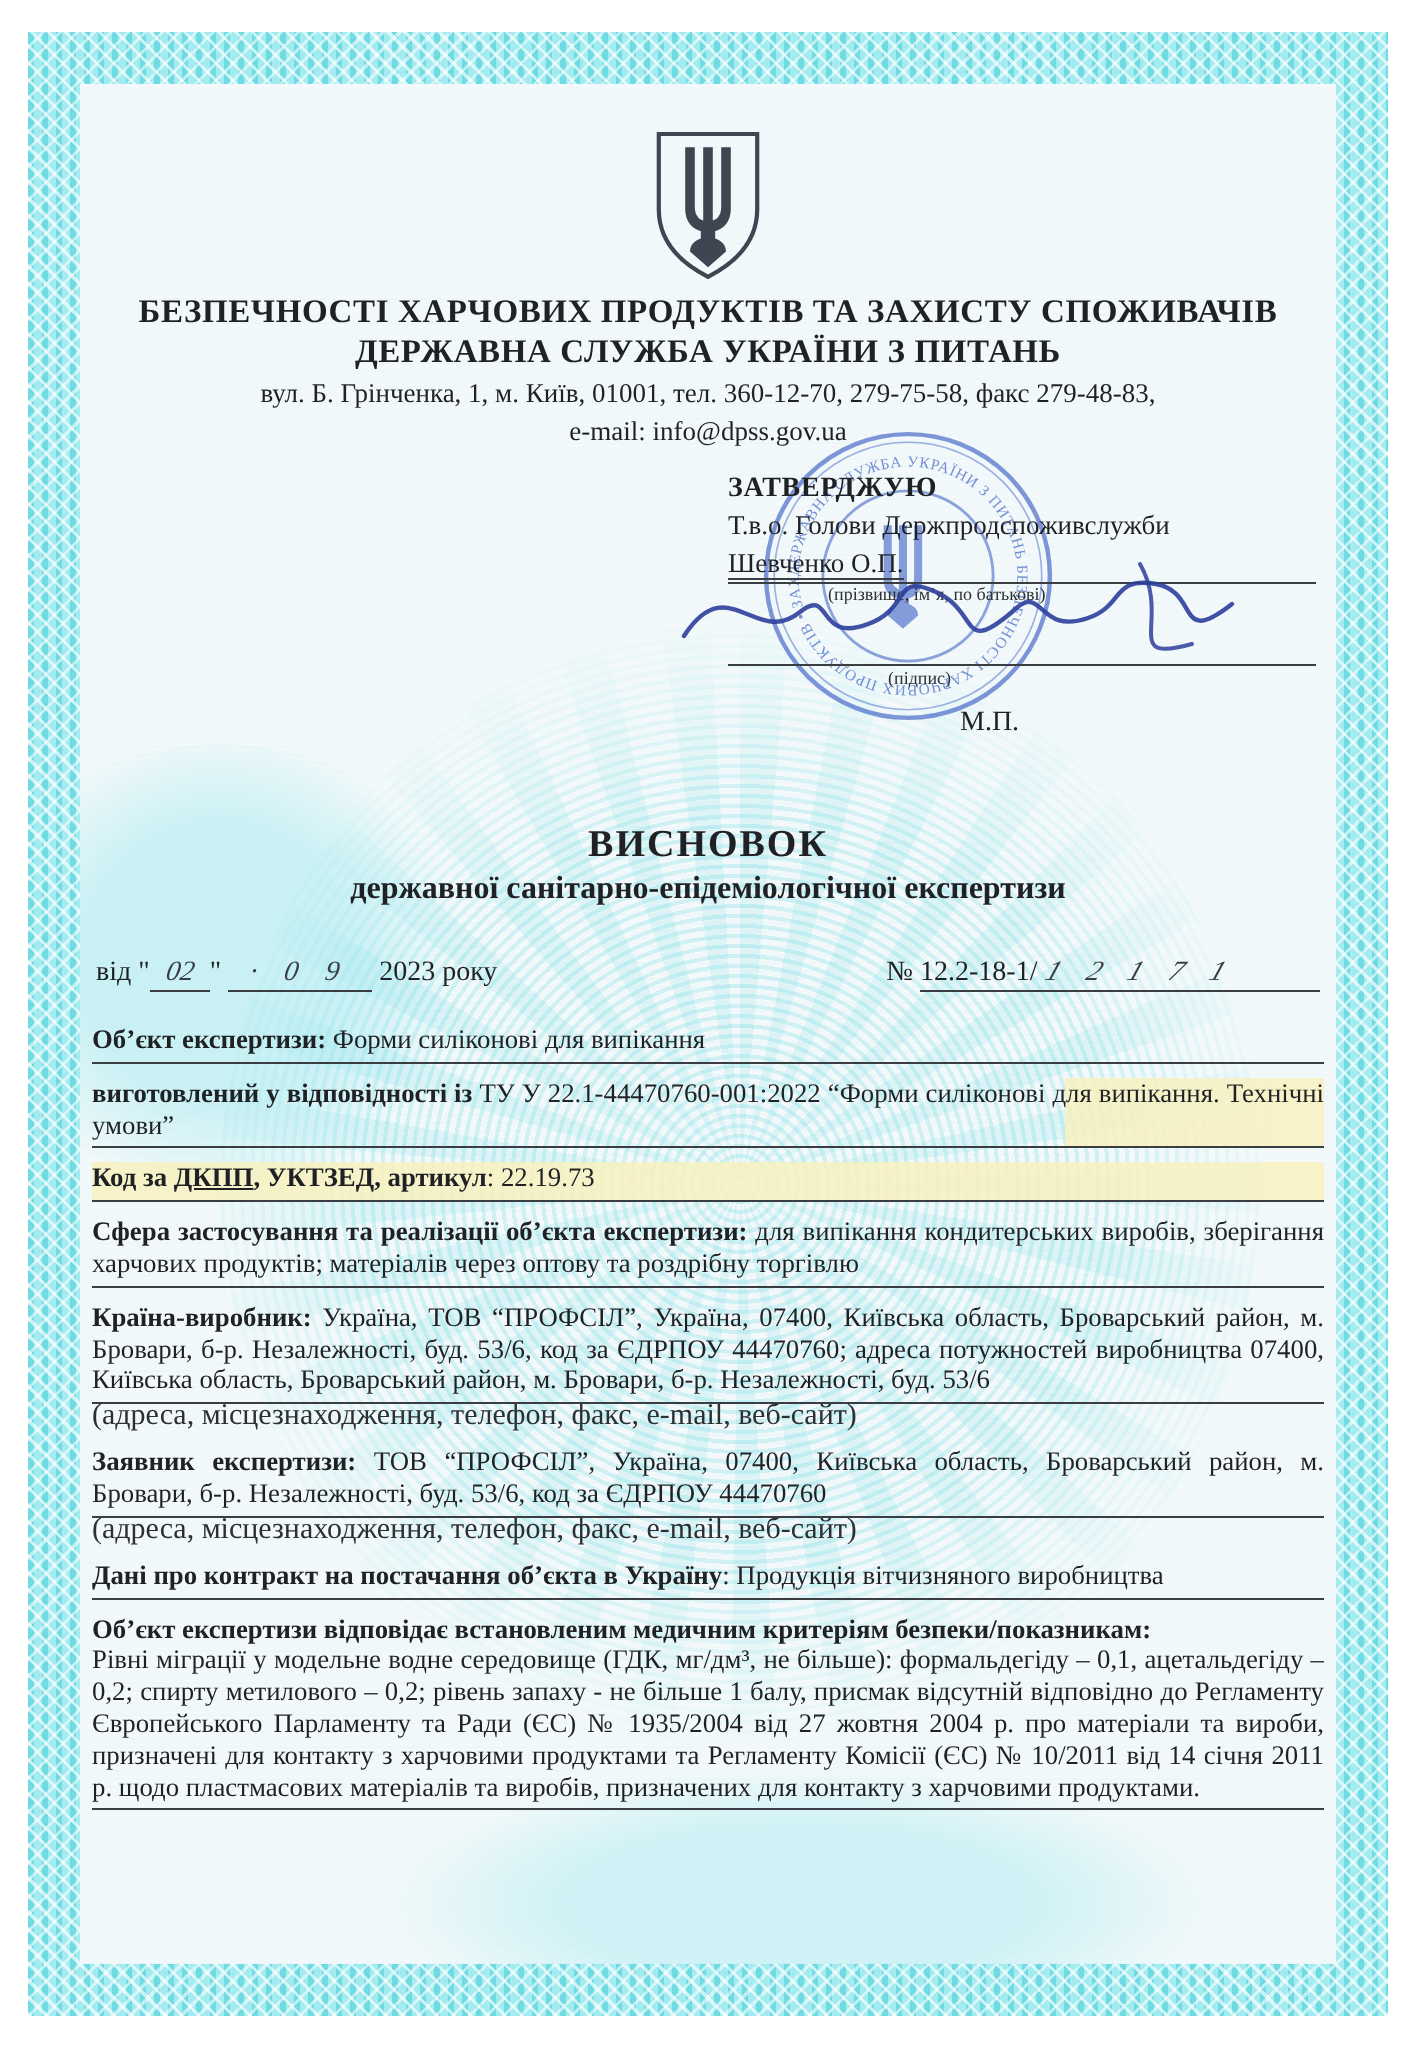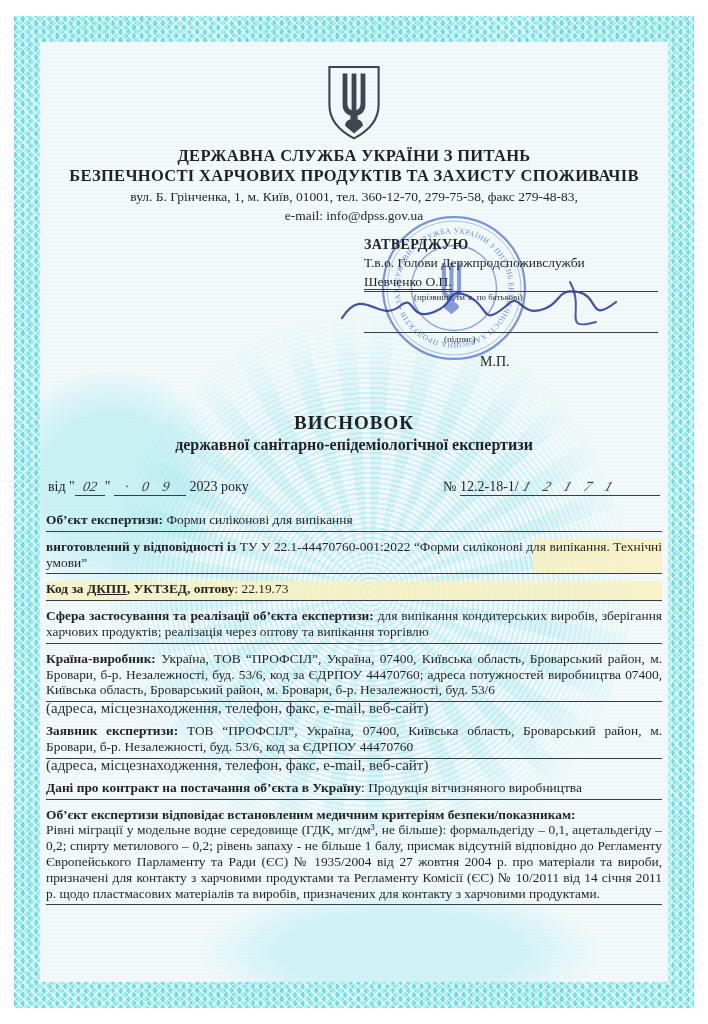--- a/index.html
+++ b/index.html
@@ -95,22 +95,22 @@
 
     <div class="content">
 
       <div class="center emblem-wrap">
         <svg width="60" height="78" viewBox="0 0 100 130">
           <path d="M9 5 H91 V68 Q91 103 50 124 Q9 103 9 68 Z" fill="none" stroke="#3f4652" stroke-width="3.5"></path>
           <path d="M31 16 h8 v50 c0 6 3 10 7 11 v-61 h8 v61 c4 -1 7 -5 7 -11 v-50 h8 v52 c0 10 -6 16 -13 18 l0 6 c6 2 9 6 9 11 l-15 13 -15 -13 c0 -5 3 -9 9 -11 l0 -6 c-7 -2 -13 -8 -13 -18 z" fill="#3f4652"></path>
         </svg>
       </div>
 
+      <div class="center org">БЕЗПЕЧНОСТІ ХАРЧОВИХ ПРОДУКТІВ ТА ЗАХИСТУ СПОЖИВАЧІВ</div>
       <div class="center org">ДЕРЖАВНА СЛУЖБА УКРАЇНИ З ПИТАНЬ</div>
-      <div class="center org">БЕЗПЕЧНОСТІ ХАРЧОВИХ ПРОДУКТІВ ТА ЗАХИСТУ СПОЖИВАЧІВ</div>
       <div class="center addr">вул. Б. Грінченка, 1, м. Київ, 01001, тел. 360-12-70, 279-75-58, факс 279-48-83,</div>
       <div class="center addr">e-mail: info@dpss.gov.ua</div>
 
       <div class="approval">
         <svg class="stamp" width="152" height="152" viewBox="0 0 150 150">
           <circle cx="75" cy="75" r="70" fill="none" stroke="#3f62c4" stroke-width="2.2" opacity=".8"></circle>
           <circle cx="75" cy="75" r="66" fill="none" stroke="#3f62c4" stroke-width=".8" opacity=".6"></circle>
           <circle cx="75" cy="75" r="42" fill="none" stroke="#3f62c4" stroke-width="1.4" opacity=".7"></circle>
           <defs>
               <path id="ringPath" d="M75 75 m -54 0 a 54 54 0 1 1 108 0 a 54 54 0 1 1 -108 0"></path>
@@ -157,26 +157,26 @@
           <span>Форми силіконові для випікання</span>
         </div>
 
         <div class="field hl-right">
           <span class="b">виготовлений у відповідності із</span>
           <span>ТУ У 22.1-44470760-001:2022 “Форми силіконові для випікання. Технічні умови”</span>
         </div>
 
         <div class="field hl-full">
           <span class="b">Код за</span>
-          <span class="b u">ДКПП</span><span class="b">, УКТЗЕД, оптову</span><span>: 22.19.73</span>
+          <span class="b u">ДКПП</span><span class="b">, УКТЗЕД, артикул</span><span>: 22.19.73</span>
         </div>
 
         <div class="field">
           <span class="b">Сфера застосування та реалізації об’єкта експертизи:</span>
-          <span>для випікання кондитерських виробів, зберігання харчових продуктів; реалізація через оптову та випікання торгівлю</span>
+          <span>для випікання кондитерських виробів, зберігання харчових продуктів; матеріалів через оптову та роздрібну торгівлю</span>
         </div>
 
         <div class="field" style="margin-bottom:1px">
           <span class="b">Країна-виробник:</span>
           <span>Україна, ТОВ “ПРОФСІЛ”, Україна, 07400, Київська область, Броварський район, м. Бровари, б-р. Незалежності, буд. 53/6, код за ЄДРПОУ 44470760; адреса потужностей виробництва 07400, Київська область, Броварський район, м. Бровари, б-р. Незалежності, буд. 53/6</span>
         </div>
         <div class="cap cap-center" style="margin:0 0 9px">(адреса, місцезнаходження, телефон, факс, e-mail, веб-сайт)</div>
 
         <div class="field" style="margin-bottom:1px">
           <span class="b">Заявник експертизи:</span>

